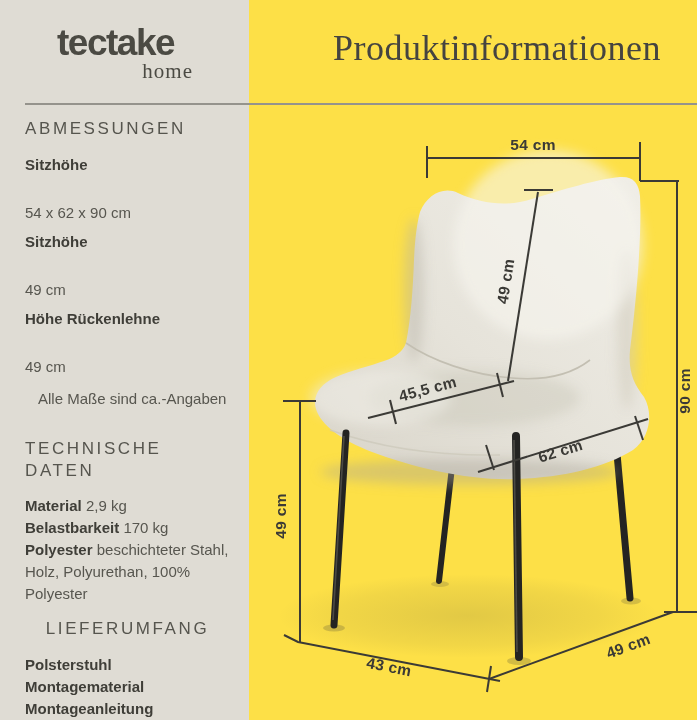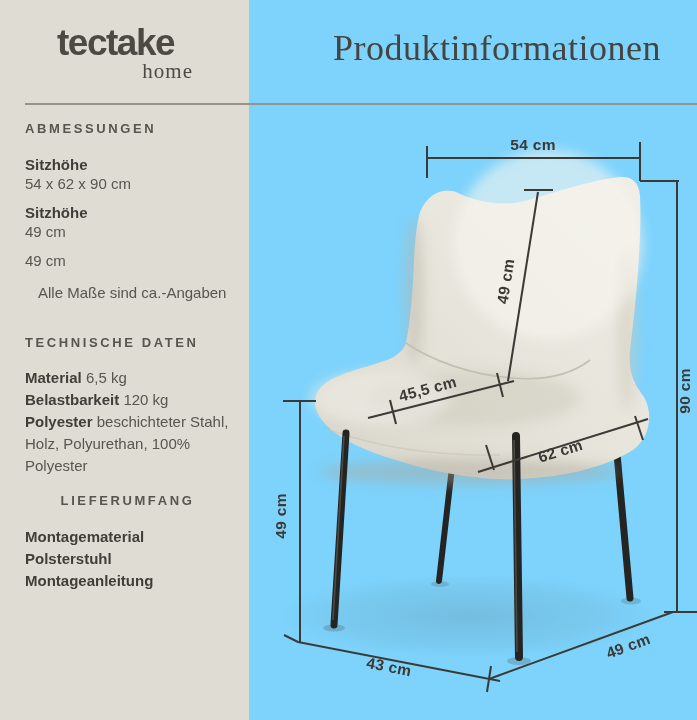--- a/index.html
+++ b/index.html
@@ -1,38 +1,38 @@
 <!DOCTYPE html>
 <html><head>
 <meta charset="utf-8">
 <style>
   html,body{margin:0;padding:0;}
   body{font-family:"Liberation Sans","DejaVu Sans",sans-serif;}
-  .page{position:relative;width:697px;height:720px;background:#7dd3fc;overflow:hidden;}
+  .page{position:relative;width:697px;height:720px;background:#fde047;overflow:hidden;}
 
   
   .sidebar{position:absolute;left:0;top:0;width:249px;height:720px;background:#dfdcd4;}
 
   
   .logo{position:absolute;left:57px;top:24px;width:136px;color:#4b4a43;}
   .logo .word{font-size:37px;font-weight:800;letter-spacing:-1.5px;line-height:38px;}
   .logo .sub{font-family:Liberation Serif, serif;font-size:21px;line-height:22px;
              text-align:right;letter-spacing:1px;margin-top:-2px;color:#4b4a43;}
   .title{position:absolute;left:289px;top:26px;width:416px;text-align:center;
          font-family:"Liberation Serif","DejaVu Serif",serif;font-size:36px;line-height:44px;
          color:#454440;letter-spacing:.5px;}
   .divider{position:absolute;left:25px;top:103px;width:672px;height:2px;background:#95938c;}
 
   
   .sb{position:absolute;left:25px;top:118px;width:205px;color:#57564f;font-size:15px;}
-  .sb h3{margin:0;font-size:13px;font-weight:700;letter-spacing:2.6px;color:#56554e;line-height:22px;}
+  .sb h3{margin:0;font-size:17px;font-weight:400;letter-spacing:2.6px;color:#56554e;line-height:22px;}
   .sb .grp{margin-top:10px;}
   .sb .grp:first-of-type{margin-top:15px;}
   .sb .lbl{font-weight:700;color:#3f3e38;line-height:19px;}
-  .sb .val{line-height:19px;color:#57564f;}
+  .sb .val{line-height:19px;color:#57564f;margin-top:29px;}
   .sb .note{margin-top:13px;line-height:19px;margin-left:13px;}
   .sb .sec{margin-top:30px;}
   .sb .specs{margin-top:13px;line-height:22px;}
   .sb .specs b{font-weight:700;color:#3f3e38;}
   .sb .list{margin-top:14px;line-height:22px;font-weight:700;color:#3f3e38;}
   .sb .sec2{margin-top:13px;text-align:center;}
 
   
   .diagram{position:absolute;left:0;top:0;width:697px;height:720px;}
   .dim-label{font-family:"Liberation Sans","DejaVu Sans",sans-serif;font-size:15.5px;
@@ -61,38 +61,39 @@
       <div class="lbl">Sitzhöhe</div>
       <div class="val">54 x 62 x 90 cm</div>
     </div>
     <div class="grp">
     </div>
     <div class="grp">
       <div class="lbl">Sitzhöhe</div>
       <div class="val">49 cm</div>
     </div>
     <div class="grp">
+      <div class="lbl">Höhe Rückenlehne</div>
       <div class="val">49 cm</div>
     </div>
     <div class="note">Alle Maße sind ca.-Angaben</div>
 
     <h3 class="sec">TECHNISCHE DATEN</h3>
     <div class="specs">
       <div><b>Material</b>
-        <span>6,5 kg</span></div>
+        <span>2,9 kg</span></div>
       <div><b>Belastbarkeit</b>
-        <span>120 kg</span></div>
+        <span>170 kg</span></div>
       <div><b>Polyester</b>
         <span>beschichteter Stahl, Holz, Polyurethan, 100% Polyester</span></div>
     </div>
 
     <h3 class="sec sec2">LIEFERUMFANG</h3>
     <div class="list">
+      <div>Polsterstuhl</div>
       <div>Montagematerial</div>
-      <div>Polsterstuhl</div>
       <div>Montageanleitung</div>
     </div>
   </div>
 
   <svg class="diagram" viewBox="0 0 697 720" xmlns="http://www.w3.org/2000/svg">
     <defs>
       <linearGradient id="fabric" x1="0" y1="1" x2="1" y2="0">
         <stop offset="0" stop-color="#d8d4c9"></stop>
         <stop offset="0.45" stop-color="#e6e3da"></stop>
         <stop offset="1" stop-color="#f0eee7"></stop>

